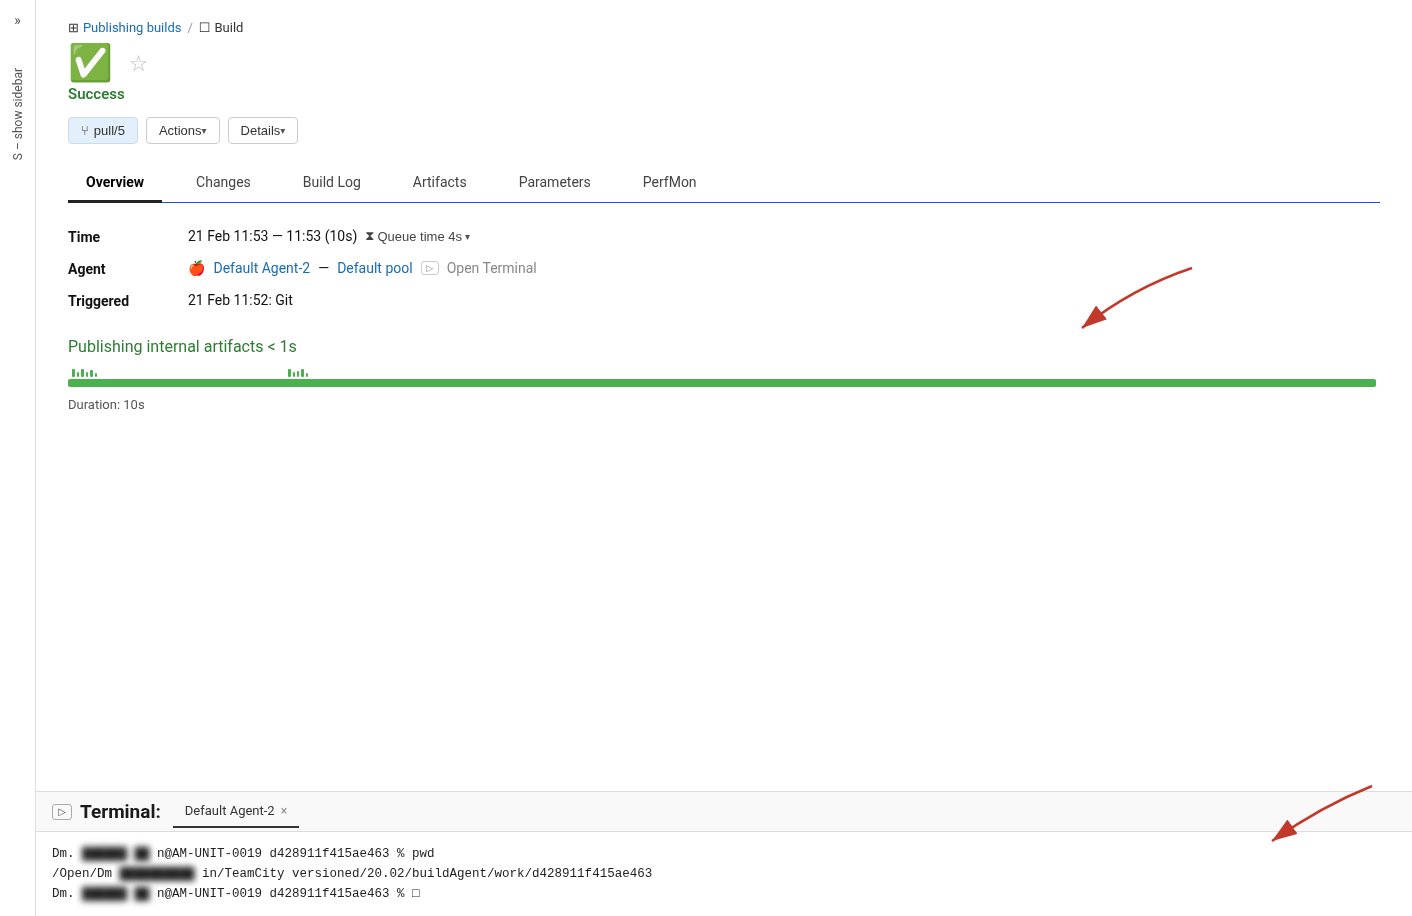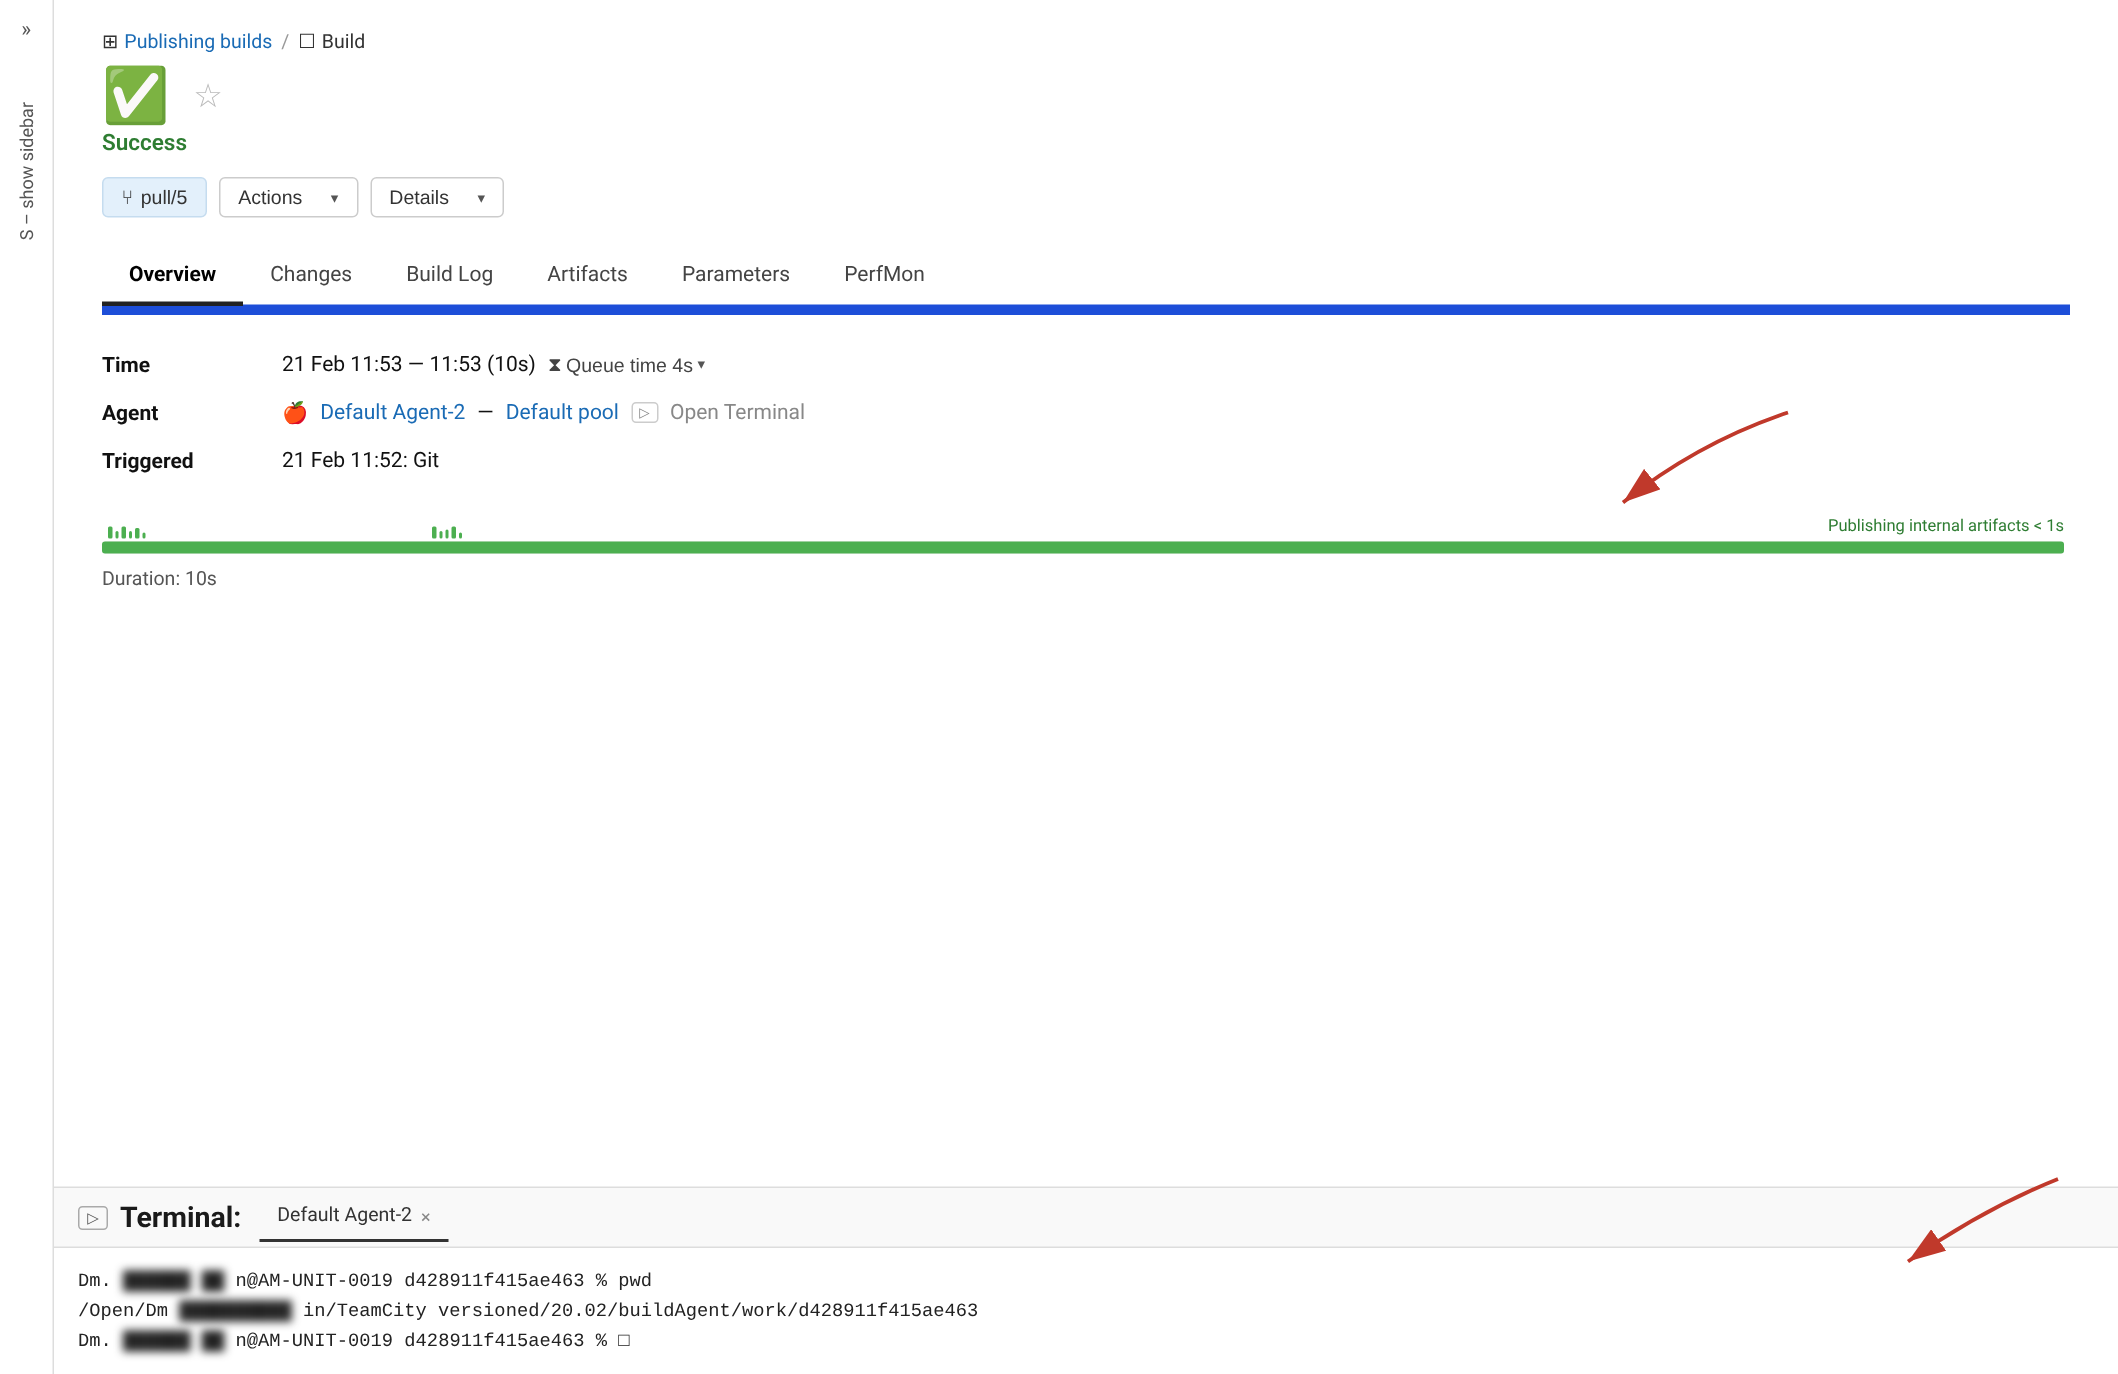--- a/index.html
+++ b/index.html
@@ -125,30 +125,30 @@
     }
     .btn-outline {
       background: #fff;
       border: 1px solid #ccc;
       border-radius: 4px;
       padding: 5px 12px;
       font-size: 13px;
       cursor: pointer;
       display: flex;
       align-items: center;
-      gap: 19px;
+      gap: 0;
       color: #333;
     }
     .chevron { font-size: 10px; color: #555; }
 
     
     .tabs {
       display: flex;
-      gap: 0;
-      border-bottom: 7px solid #1d4ed8;
+      gap: 16px;
+      border-bottom: 1px solid #1d4ed8;
       margin: 0 0 0 0;
     }
     .tab {
       padding: 10px 18px;
       font-size: 14px;
       cursor: pointer;
       color: #444;
       border-bottom: 3px solid transparent;
       margin-bottom: -1px;
       white-space: nowrap;
@@ -209,24 +209,24 @@
       font-size: 9px;
       color: #888;
     }
 
     
     .build-timeline {
       margin: 8px 0 12px 0;
       position: relative;
     }
     .timeline-label {
-      text-align: right;
+      text-align: left;
       color: #2e7d32;
-      font-size: 11px;
-      margin-bottom: 4px;
+      font-size: 16px;
+      margin-bottom: 23px;
     }
     .timeline-bar-container {
       position: relative;
       height: 8px;
       background: #e8e8e8;
       border-radius: 2px;
       overflow: visible;
     }
     .timeline-bar-fill {
       height: 100%;

